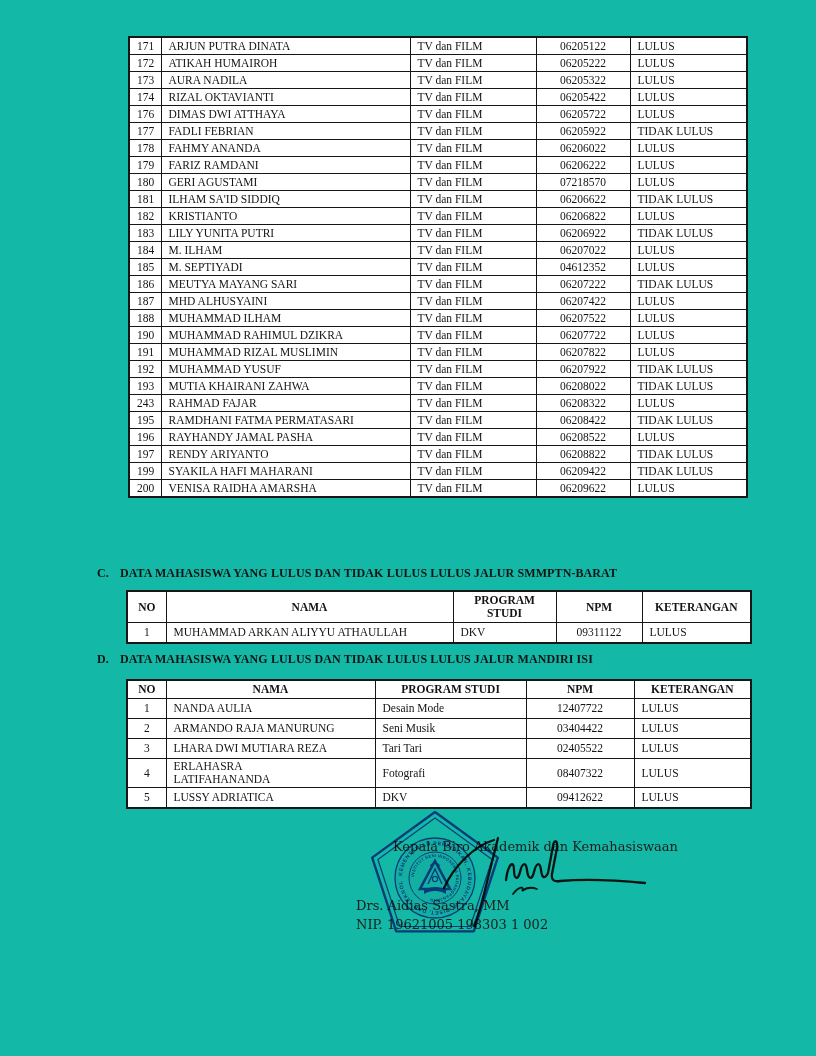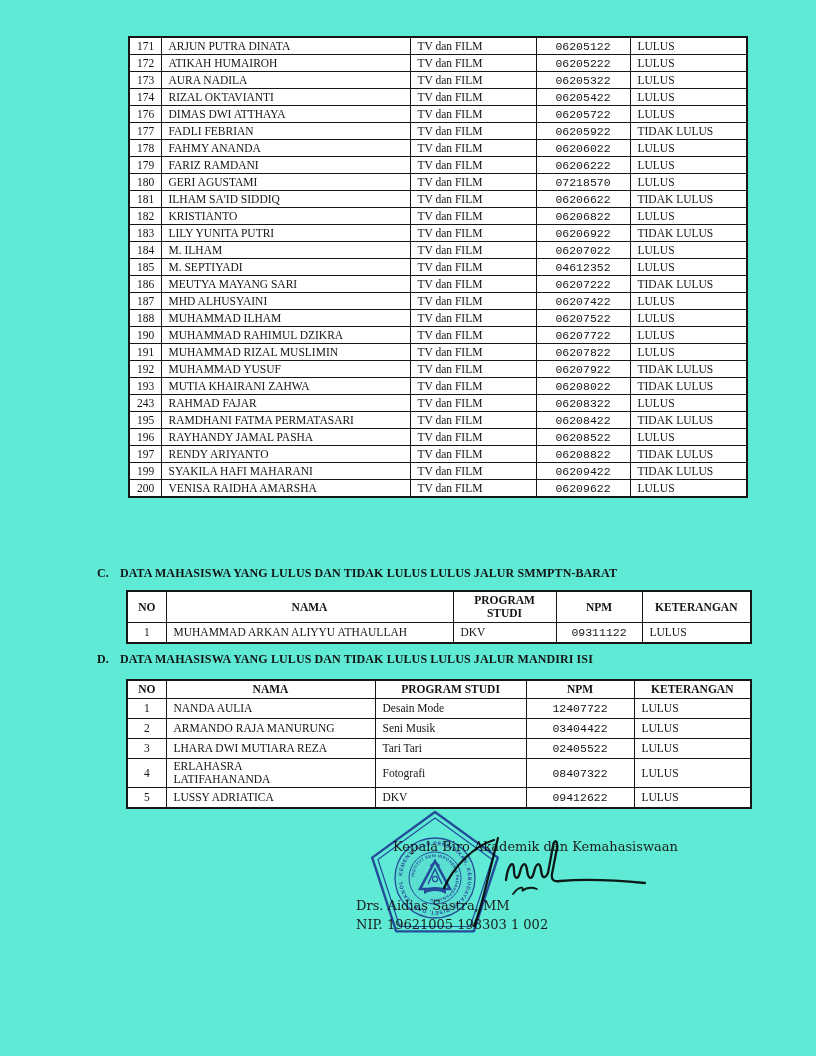--- a/index.html
+++ b/index.html
@@ -1,35 +1,35 @@
 <!DOCTYPE html>
 <html><head>
 <meta charset="utf-8">
 <style>
   html,body { margin:0; padding:0; background:#ffffff; }
   .page {
-    position:relative; width:816px; height:1056px; background:#5eead4;
+    position:relative; width:816px; height:1056px; background:#14b8a6;
     font-family:"Liberation Serif", serif; color:#141414; overflow:hidden;
   }
   
   table.tbl {
     position:absolute; border-collapse:collapse; table-layout:fixed;
     background:#fff; border:2px solid #161616;
   }
   table.tbl td, table.tbl th { border:1px solid #161616; overflow:hidden; }
   table.tbl td {
     font-size:11.5px; line-height:13px; padding:1px 7px; vertical-align:middle;
     white-space:pre-line;
   }
   table.tbl th {
     font-size:11.5px; font-weight:bold; text-align:center; padding:2px 3px;
     line-height:13px; vertical-align:middle;
   }
   td.col-0 { text-align:center; padding:1px 1px; }
-  td.col-3 { text-align:center;font-family:Liberation Mono, monospace; }
+  td.col-3 { text-align:center; }
   
   #main-table { left:128px; top:36px; width:618px; }
   #main-table td { height:14px; }
   
   #c-table { left:126px; top:590px; width:624px; }
   #c-table td { height:17px; }
   
   #d-table { left:126px; top:679px; width:624px; }
   #d-table td { height:17px; }
   

